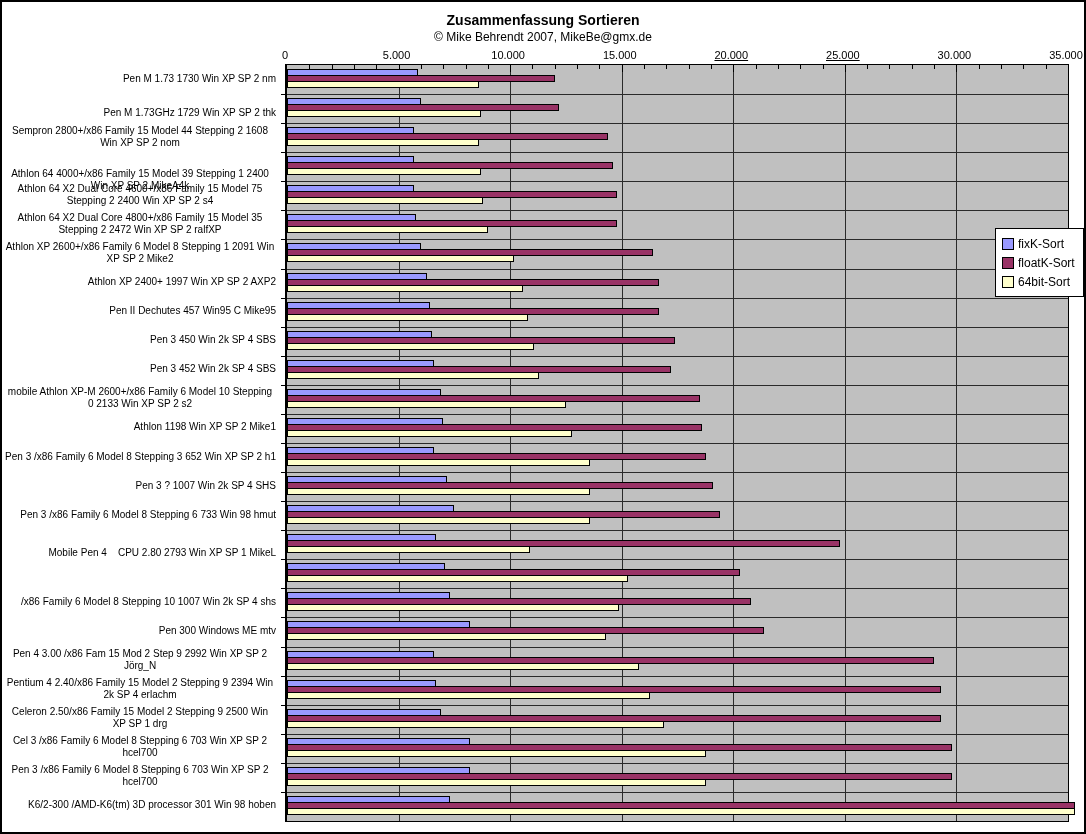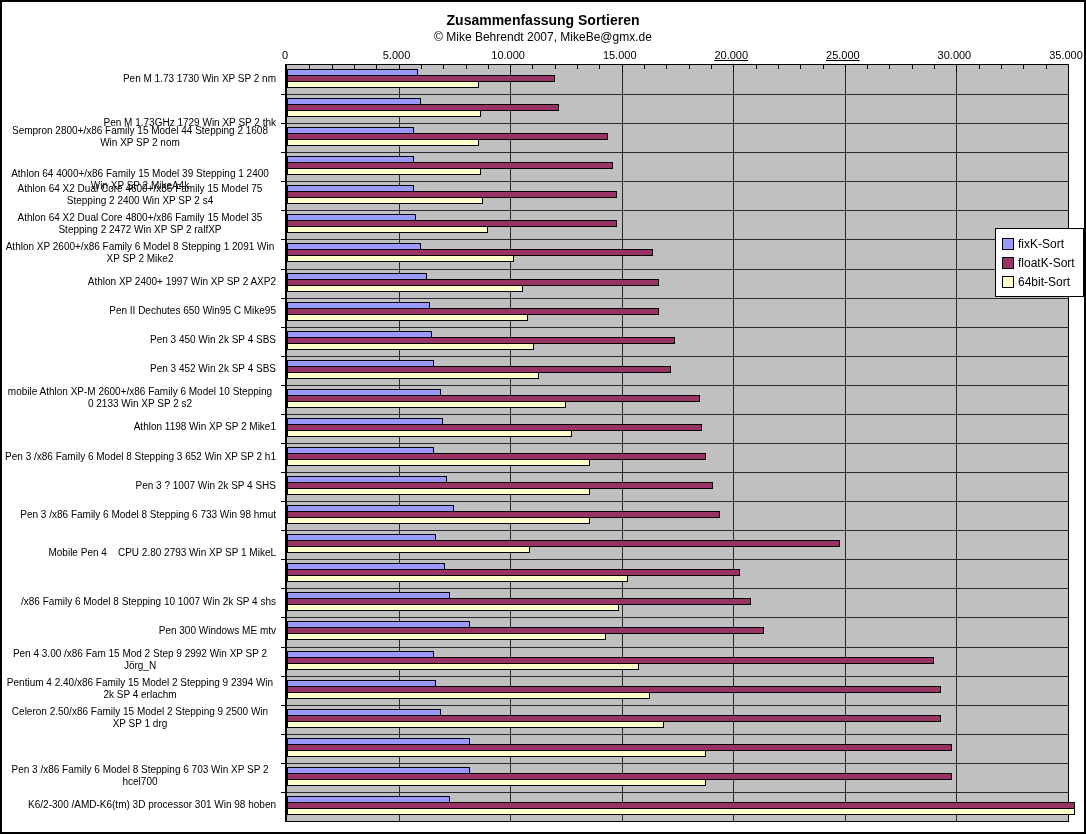--- a/index.html
+++ b/index.html
@@ -61,21 +61,21 @@
       <div class="xtick-label" style="left: 446.286px; text-decoration: underline;">20.000</div>
       <div class="xtick-label" style="left: 557.857px; text-decoration: underline;">25.000</div>
       <div class="xtick-label" style="left: 669.429px;">30.000</div>
       <div class="xtick-label" style="left: 781px;">35.000</div>
     </div>
 
   <div id="cat-labels">
       <div class="cat-label" style="top: 0px; height: 29.0769px;">
         <span>Pen M 1.73 1730 Win XP SP 2 nm</span>
       </div>
-      <div class="cat-label" style="top: 44px; height: 29.0769px;">
+      <div class="cat-label" style="top: 34px; height: 29.0769px;">
         <span>Pen M 1.73GHz 1729 Win XP SP 2 thk</span>
       </div>
       <div class="cat-label" style="top: 58.1538px; height: 29.0769px;">
         <span>Sempron 2800+/x86 Family 15 Model 44 Stepping 2 1608 Win XP SP 2 nom</span>
       </div>
       <div class="cat-label" style="top: 101px; height: 29.0769px;">
         <span>Athlon 64 4000+/x86 Family 15 Model 39 Stepping 1 2400 Win XP SP 2 MikeA4k</span>
       </div>
       <div class="cat-label" style="top: 116.308px; height: 29.0769px;">
         <span>Athlon 64 X2 Dual Core 4600+/x86 Family 15 Model 75 Stepping 2 2400 Win XP SP 2 s4</span>
@@ -83,21 +83,21 @@
       <div class="cat-label" style="top: 145.385px; height: 29.0769px;">
         <span>Athlon 64 X2 Dual Core 4800+/x86 Family 15 Model 35 Stepping 2 2472 Win XP SP 2 ralfXP</span>
       </div>
       <div class="cat-label" style="top: 174.462px; height: 29.0769px;">
         <span>Athlon XP 2600+/x86 Family 6 Model 8 Stepping 1 2091 Win XP SP 2 Mike2</span>
       </div>
       <div class="cat-label" style="top: 203.538px; height: 29.0769px;">
         <span>Athlon XP 2400+ 1997 Win XP SP 2 AXP2</span>
       </div>
       <div class="cat-label" style="top: 232.615px; height: 29.0769px;">
-        <span>Pen II Dechutes 650 Win95 C Mike95</span>
+        <span>Pen II Dechutes 457 Win95 C Mike95</span>
       </div>
       <div class="cat-label" style="top: 261.692px; height: 29.0769px;">
         <span>Pen 3 450 Win 2k SP 4 SBS</span>
       </div>
       <div class="cat-label" style="top: 290.769px; height: 29.0769px;">
         <span>Pen 3 452 Win 2k SP 4 SBS</span>
       </div>
       <div class="cat-label" style="top: 319.846px; height: 29.0769px;">
         <span>mobile Athlon XP-M 2600+/x86 Family 6 Model 10 Stepping 0 2133 Win XP SP 2 s2</span>
       </div>
@@ -123,20 +123,23 @@
         <span>Pen 300 Windows ME mtv</span>
       </div>
       <div class="cat-label" style="top: 581.538px; height: 29.0769px;">
         <span>Pen 4 3.00 /x86 Fam 15 Mod 2 Step 9 2992 Win XP SP 2 Jörg_N</span>
       </div>
       <div class="cat-label" style="top: 610.615px; height: 29.0769px;">
         <span>Pentium 4 2.40/x86 Family 15 Model 2 Stepping 9 2394 Win 2k SP 4 erlachm</span>
       </div>
       <div class="cat-label" style="top: 639.692px; height: 29.0769px;">
         <span>Celeron 2.50/x86 Family 15 Model 2 Stepping 9 2500 Win XP SP 1 drg</span>
+      </div>
+      <div class="cat-label" style="top: 668.769px; height: 29.0769px;">
+        <span>Cel 3 /x86 Family 6 Model 8 Stepping 6 703 Win XP SP 2 hcel700</span>
       </div>
       <div class="cat-label" style="top: 697.846px; height: 29.0769px;">
         <span>Pen 3 /x86 Family 6 Model 8 Stepping 6 703 Win XP SP 2 hcel700</span>
       </div>
       <div class="cat-label" style="top: 726.923px; height: 29.0769px;">
         <span>K6/2-300 /AMD-K6(tm) 3D processor 301 Win 98 hoben</span>
       </div>
     </div>
 
   <div id="plot">

